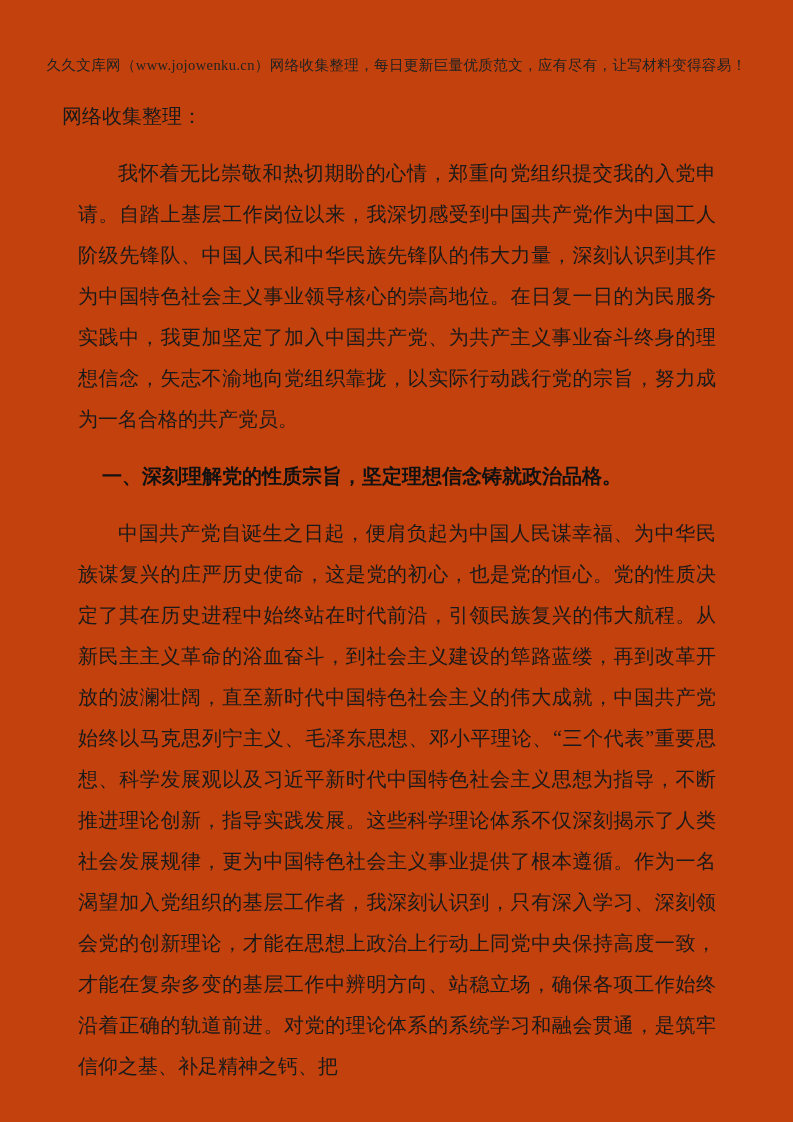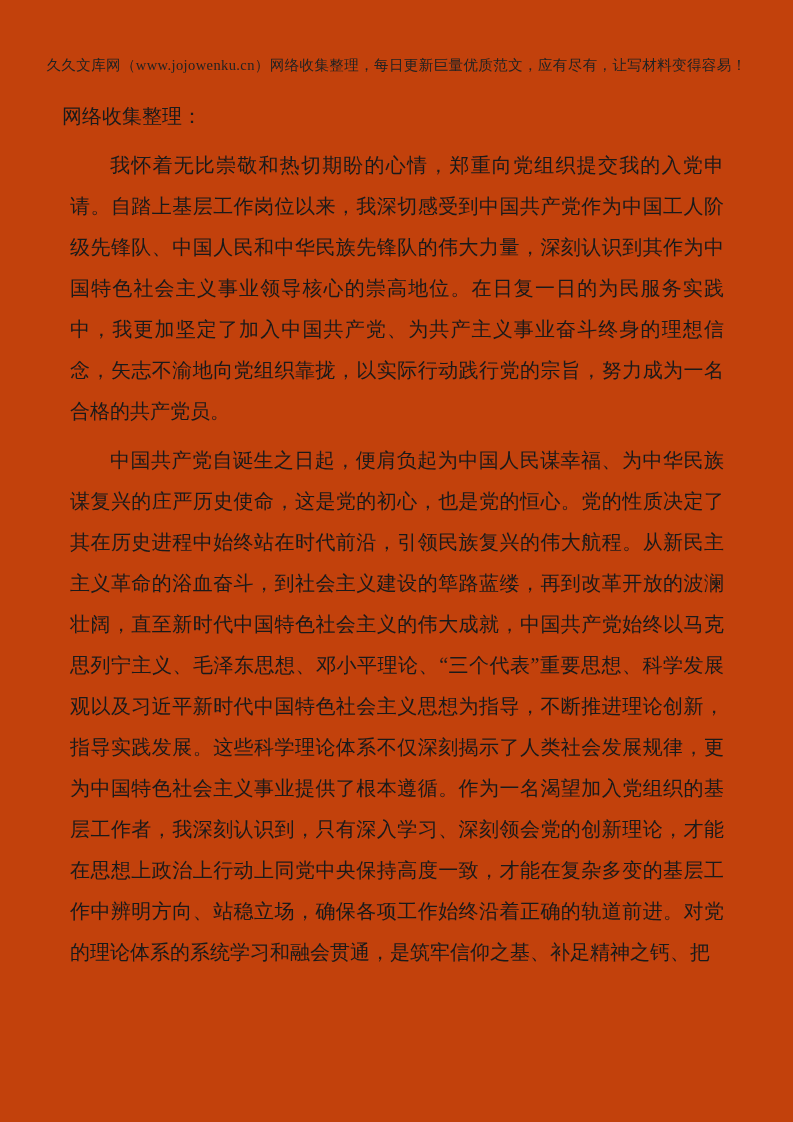--- a/index.html
+++ b/index.html
@@ -34,21 +34,21 @@
     left: 62px;
     width: 670px;
   }
   .salutation {
     margin: 0;
     font-size: 20px;
     line-height: 41px;
     text-align: left;
   }
   .para {
-    margin: 8px;
+    margin: 16px;
     font-size: 20px;
     line-height: 41px;
     text-indent: 2em;
     text-align: justify;
     word-break: break-all;
   }
   .section-heading {
     margin: 7px 0 1px 0;
     font-size: 20px;
     line-height: 41px;
@@ -65,17 +65,18 @@
 
   <div class="page-header">
     <span>久久文库网（www.jojowenku.cn）网络收集整理，每日更新巨量优质范文，应有尽有，让写材料变得容易！</span>
   </div>
 
   <div class="content">
     <p class="salutation">网络收集整理：</p>
 
     <p class="para">我怀着无比崇敬和热切期盼的心情，郑重向党组织提交我的入党申请。自踏上基层工作岗位以来，我深切感受到中国共产党作为中国工人阶级先锋队、中国人民和中华民族先锋队的伟大力量，深刻认识到其作为中国特色社会主义事业领导核心的崇高地位。在日复一日的为民服务实践中，我更加坚定了加入中国共产党、为共产主义事业奋斗终身的理想信念，矢志不渝地向党组织靠拢，以实际行动践行党的宗旨，努力成为一名合格的共产党员。</p>
 
+    <p class="section-heading">一、深刻理解党的性质宗旨，坚定理想信念铸就政治品格。</p>
 
     <p class="para">中国共产党自诞生之日起，便肩负起为中国人民谋幸福、为中华民族谋复兴的庄严历史使命，这是党的初心，也是党的恒心。党的性质决定了其在历史进程中始终站在时代前沿，引领民族复兴的伟大航程。从新民主主义革命的浴血奋斗，到社会主义建设的筚路蓝缕，再到改革开放的波澜壮阔，直至新时代中国特色社会主义的伟大成就，中国共产党始终以马克思列宁主义、毛泽东思想、邓小平理论、“三个代表”重要思想、科学发展观以及习近平新时代中国特色社会主义思想为指导，不断推进理论创新，指导实践发展。这些科学理论体系不仅深刻揭示了人类社会发展规律，更为中国特色社会主义事业提供了根本遵循。作为一名渴望加入党组织的基层工作者，我深刻认识到，只有深入学习、深刻领会党的创新理论，才能在思想上政治上行动上同党中央保持高度一致，才能在复杂多变的基层工作中辨明方向、站稳立场，确保各项工作始终沿着正确的轨道前进。对党的理论体系的系统学习和融会贯通，是筑牢信仰之基、补足精神之钙、把</p>
   </div>
 
 </div>
 
 </body></html>

